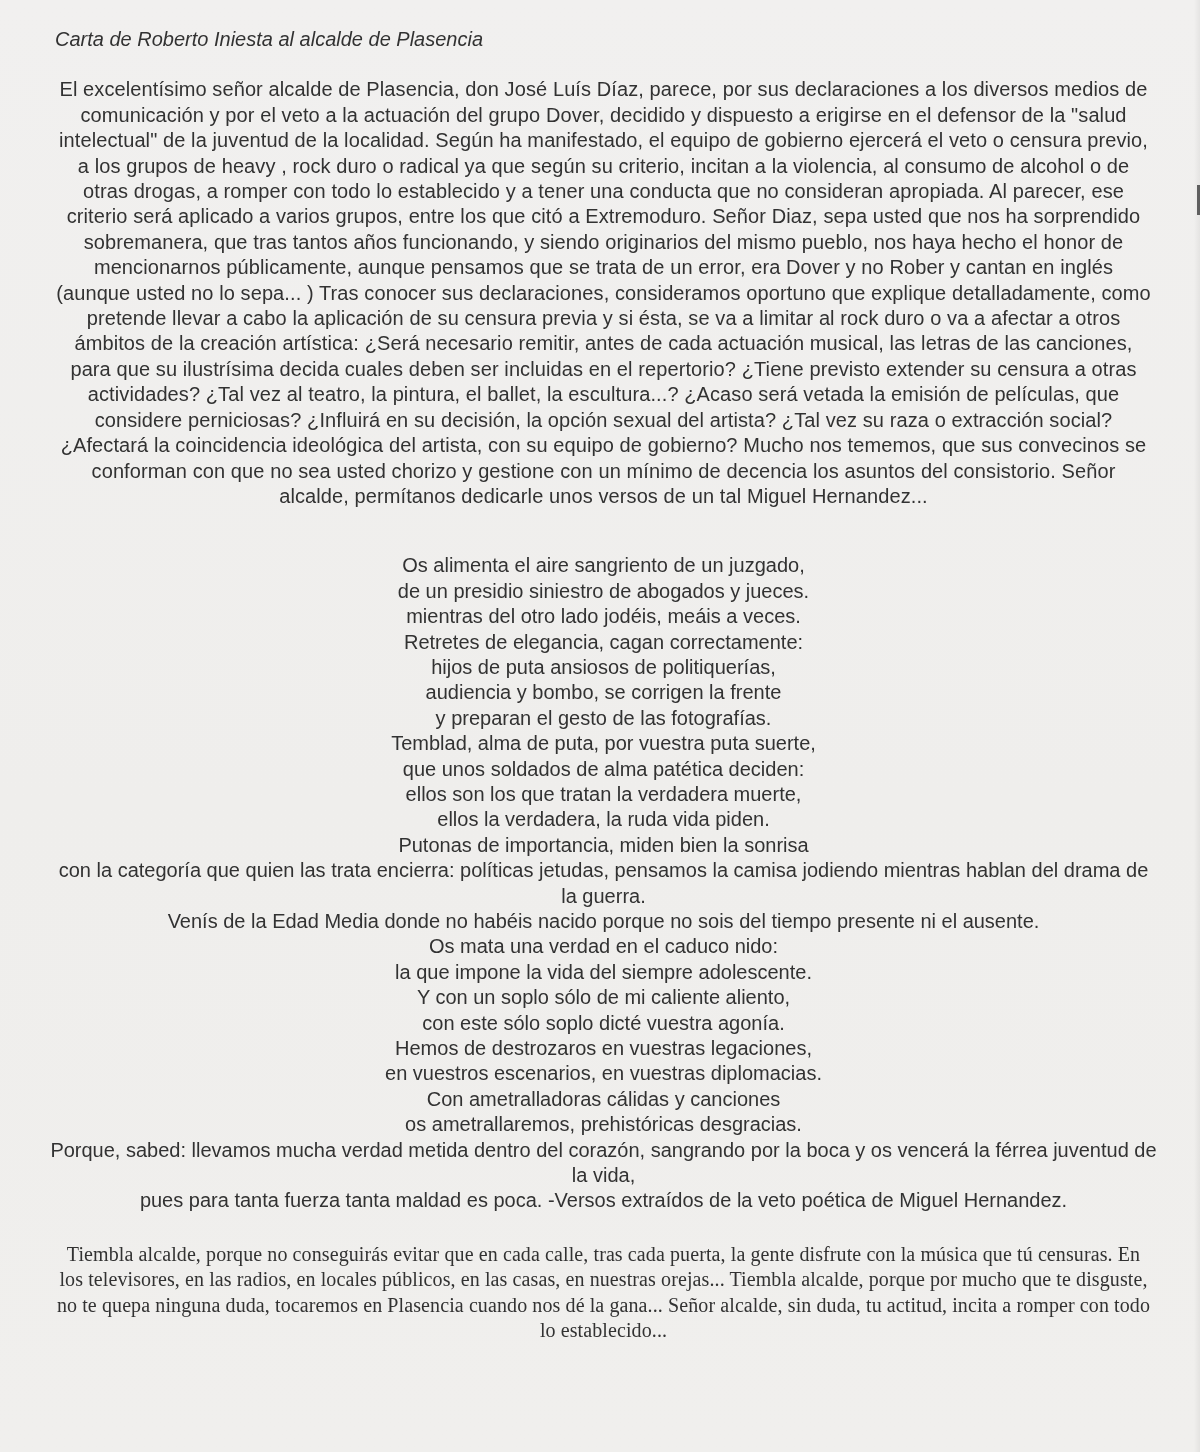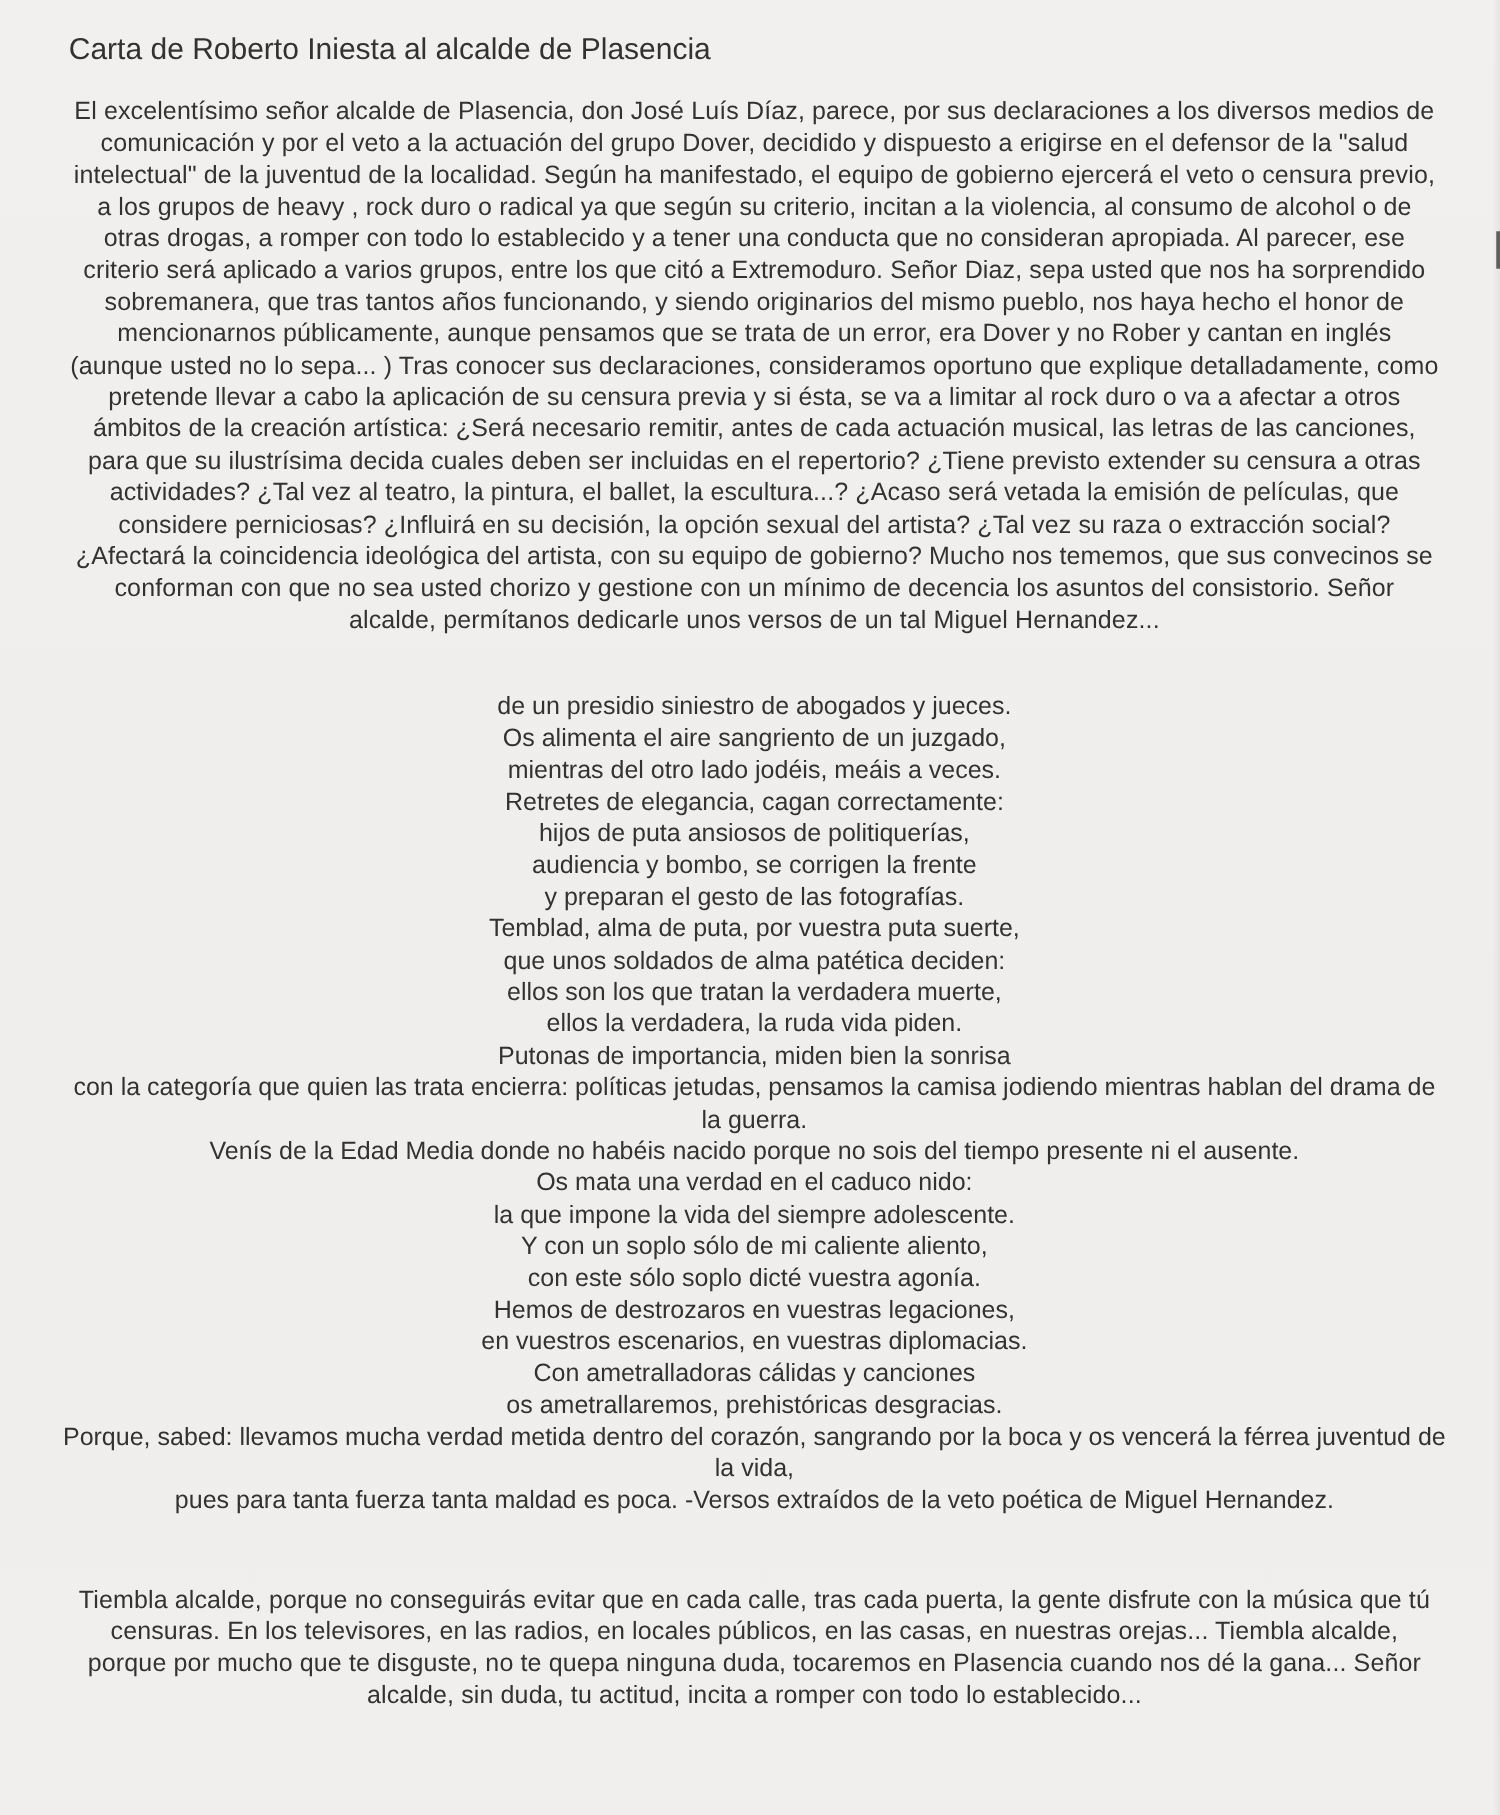--- a/index.html
+++ b/index.html
@@ -17,37 +17,39 @@
     -webkit-font-smoothing: antialiased;
   }
   .page {
     position: relative;
     width: 100%;
     height: 100%;
     padding: 27px 48px 0 55px;
   }
   .doc-title {
     margin: 0 0 25px 0;
-    font-size: 24px;
+    font-size: 20px;
     font-weight: normal;
+    font-style: italic;
   }
   .para {
     margin: 0;
     text-align: center;
     letter-spacing: 0.1px;
   }
   .poem {
     margin: 44px -6px 0 -6px;
     text-align: center;
   }
   .poem-line {
     min-height: 25.4px;
   }
   .closing {
-    margin-top: 54px;
+    margin-top: 28px;
+    font-family: Liberation Serif, serif;
   }
   
   .scan-artifact {
     position: absolute;
     right: 0;
     top: 185px;
     width: 3px;
     height: 30px;
     background: #4a4a4a;
     opacity: 0.85;
@@ -63,22 +65,22 @@
 </head>
 <body>
 
 <div class="page">
 
   <p class="doc-title">Carta de Roberto Iniesta al alcalde de Plasencia</p>
 
   <p class="para">El excelentísimo señor alcalde de Plasencia, don José Luís Díaz, parece, por sus declaraciones a los diversos medios de comunicación y por el veto a la actuación del grupo Dover, decidido y dispuesto a erigirse en el defensor de la "salud intelectual" de la juventud de la localidad. Según ha manifestado, el equipo de gobierno ejercerá el veto o censura previo, a los grupos de heavy , rock duro o radical ya que según su criterio, incitan a la violencia, al consumo de alcohol o de otras drogas, a romper con todo lo establecido y a tener una conducta que no consideran apropiada. Al parecer, ese criterio será aplicado a varios grupos, entre los que citó a Extremoduro. Señor Diaz, sepa usted que nos ha sorprendido sobremanera, que tras tantos años funcionando, y siendo originarios del mismo pueblo, nos haya hecho el honor de mencionarnos públicamente, aunque pensamos que se trata de un error, era Dover y no Rober y cantan en inglés (aunque usted no lo sepa... ) Tras conocer sus declaraciones, consideramos oportuno que explique detalladamente, como pretende llevar a cabo la aplicación de su censura previa y si ésta, se va a limitar al rock duro o va a afectar a otros ámbitos de la creación artística: ¿Será necesario remitir, antes de cada actuación musical, las letras de las canciones, para que su ilustrísima decida cuales deben ser incluidas en el repertorio? ¿Tiene previsto extender su censura a otras actividades? ¿Tal vez al teatro, la pintura, el ballet, la escultura...? ¿Acaso será vetada la emisión de películas, que considere perniciosas? ¿Influirá en su decisión, la opción sexual del artista? ¿Tal vez su raza o extracción social? ¿Afectará la coincidencia ideológica del artista, con su equipo de gobierno? Mucho nos tememos, que sus convecinos se conforman con que no sea usted chorizo y gestione con un mínimo de decencia los asuntos del consistorio. Señor alcalde, permítanos dedicarle unos versos de un tal Miguel Hernandez...</p>
 
   <div class="poem">
+    <div class="poem-line">Os alimenta el aire sangriento de un juzgado,</div>
     <div class="poem-line">de un presidio siniestro de abogados y jueces.</div>
-    <div class="poem-line">Os alimenta el aire sangriento de un juzgado,</div>
     <div class="poem-line">mientras del otro lado jodéis, meáis a veces.</div>
     <div class="poem-line">Retretes de elegancia, cagan correctamente:</div>
     <div class="poem-line">hijos de puta ansiosos de politiquerías,</div>
     <div class="poem-line">audiencia y bombo, se corrigen la frente</div>
     <div class="poem-line">y preparan el gesto de las fotografías.</div>
     <div class="poem-line">Temblad, alma de puta, por vuestra puta suerte,</div>
     <div class="poem-line">que unos soldados de alma patética deciden:</div>
     <div class="poem-line">ellos son los que tratan la verdadera muerte,</div>
     <div class="poem-line">ellos la verdadera, la ruda vida piden.</div>
     <div class="poem-line">Putonas de importancia, miden bien la sonrisa</div>

